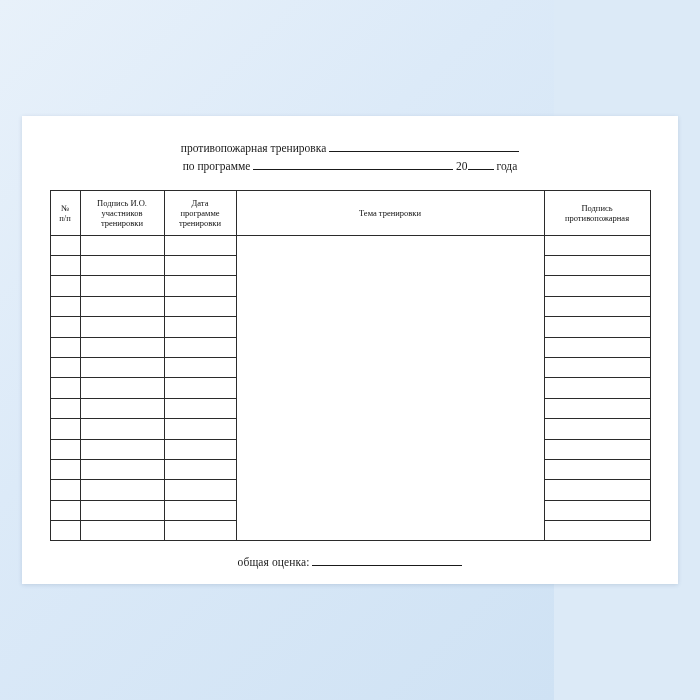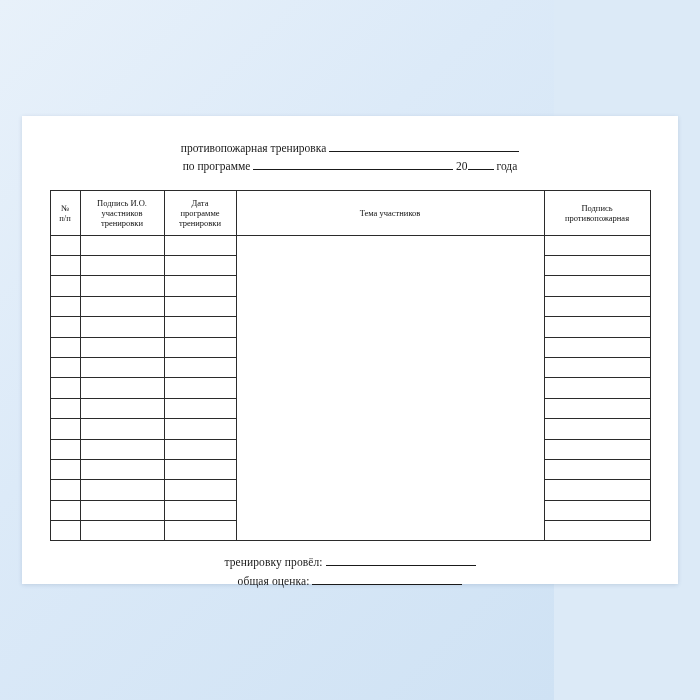--- a/index.html
+++ b/index.html
@@ -133,21 +133,21 @@
             <div>Подпись И.О.</div>
             <div>участников</div>
             <div>тренировки</div>
           </th>
           <th>
             <div>Дата</div>
             <div>программе</div>
             <div>тренировки</div>
           </th>
           <th>
-            <div>Тема участников</div>
+            <div>Тема тренировки</div>
           </th>
           <th>
             <div>Подпись</div>
             <div>противопожарная</div>
           </th>
         </tr>
       </thead>
       <tbody id="journal-body">
           <tr>
             <td></td>
@@ -237,24 +237,20 @@
           <tr>
             <td></td>
             <td></td>
             <td></td>
             <td></td>
           </tr>
         </tbody>
     </table>
 
     <div class="footer-lines">
-      <div class="frow">
-        <span class="ft-label">тренировку провёл:</span>
-        <span class="fill fill-d"></span>
-      </div>
       <div class="frow">
         <span class="ft-label">общая оценка:</span>
         <span class="fill fill-e"></span>
       </div>
     </div>
 
   </div>
 </div>
 
 </body></html>

